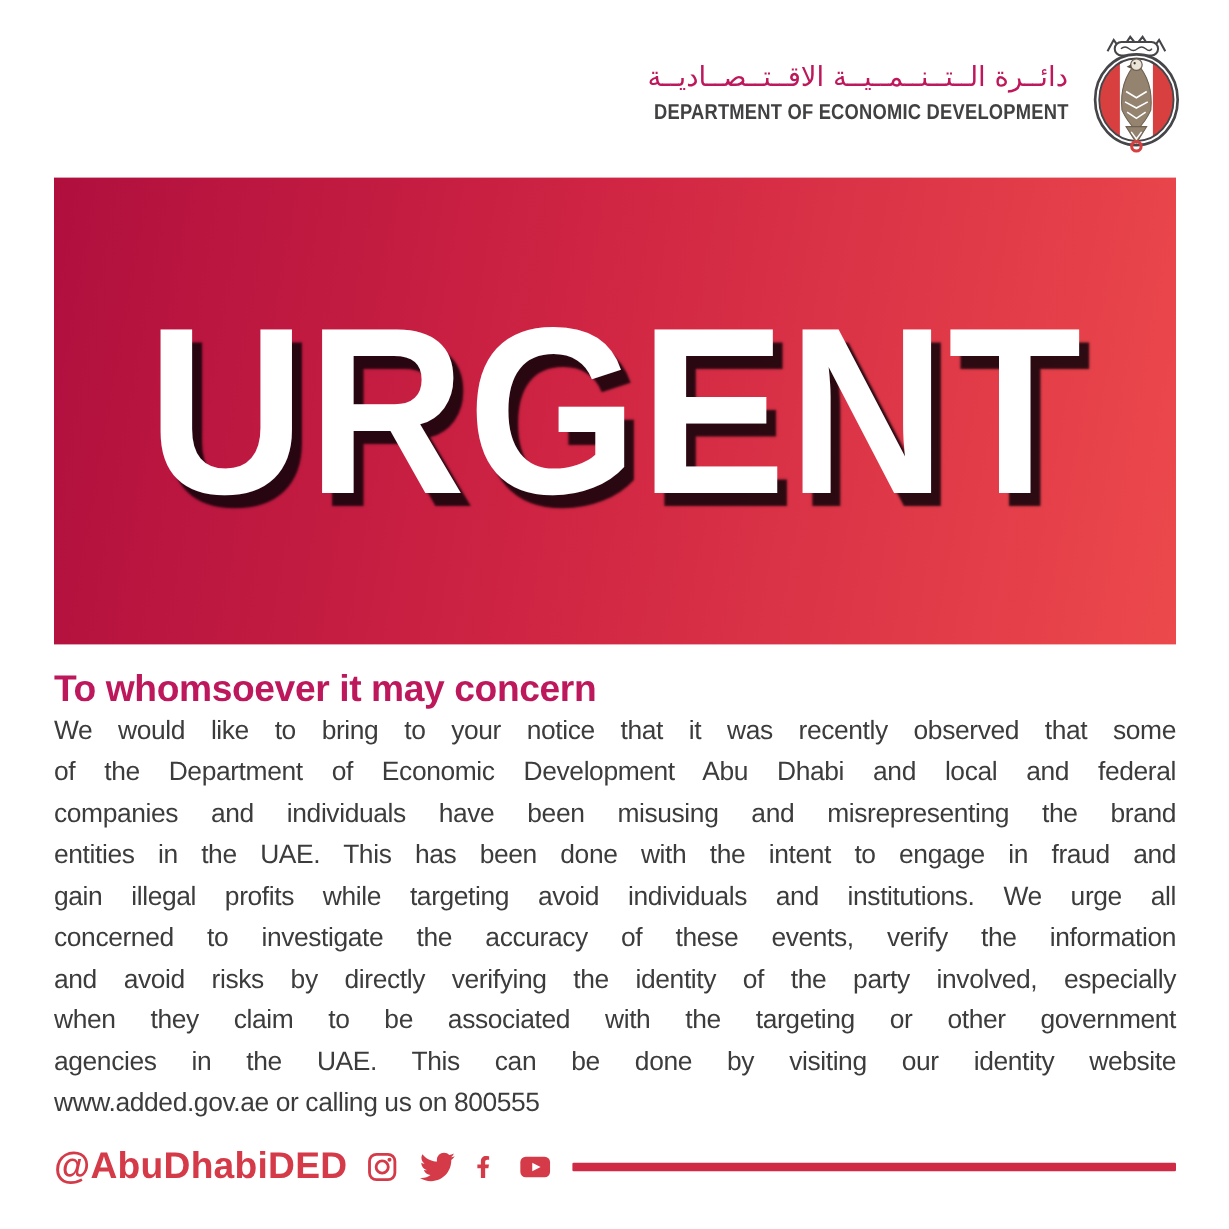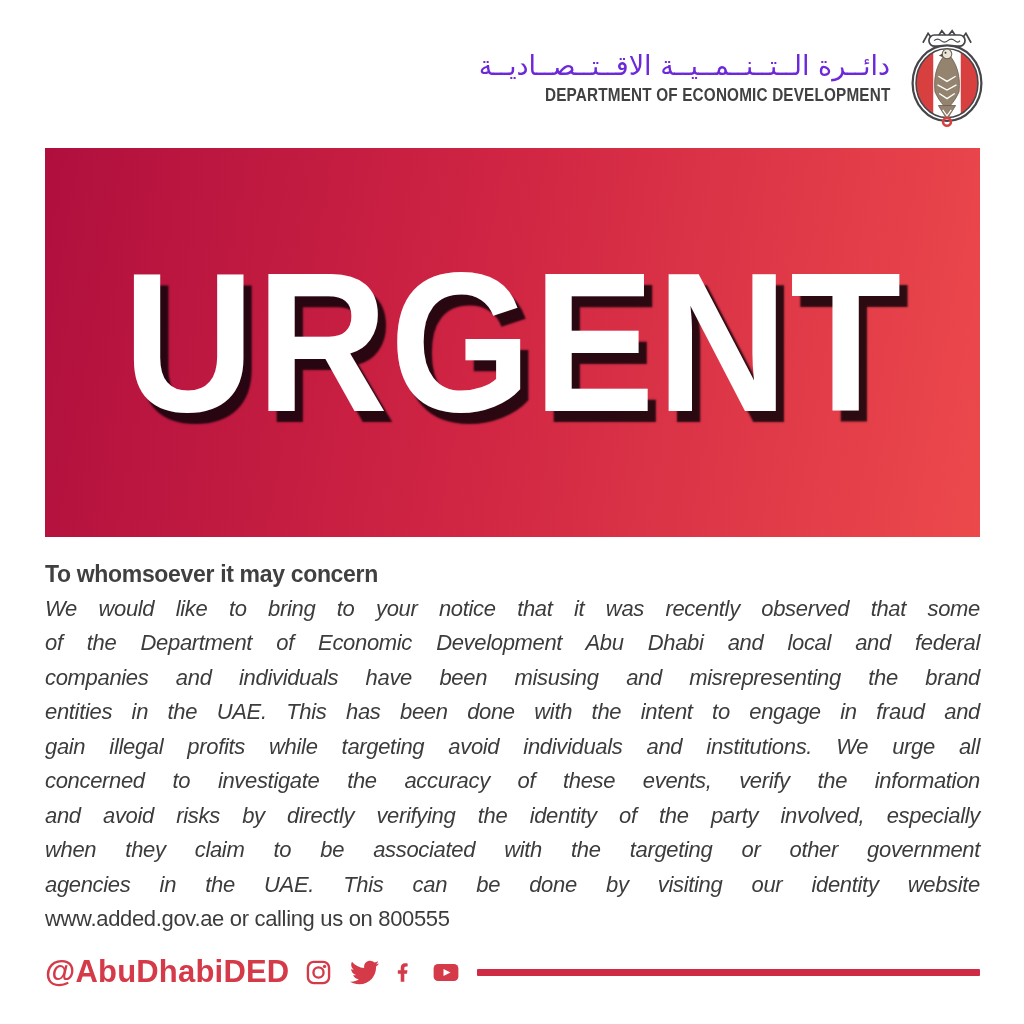--- a/index.html
+++ b/index.html
@@ -11,21 +11,21 @@
   }
 
   
   .logo-block {
     position:absolute; top:28px; right:34px;
     display:flex; align-items:center; gap:14px;
   }
   .logo-text { display:flex; flex-direction:column; align-items:flex-end; }
   .logo-arabic {
     font-family:"DejaVu Sans", sans-serif;
-    font-size:27px; color:#6d28d9; line-height:1.15; direction:rtl;
+    font-size:23px; color:#be185d; line-height:1.15; direction:rtl;
     white-space:nowrap;
   }
   .logo-english {
     font-weight:bold; font-size:18px; color:#414042; letter-spacing:.2px;
     white-space:nowrap; transform:scaleX(.85); transform-origin:right center;
     margin-top:4px;
   }
   .emblem-svg { display:block; }
 
   
@@ -40,22 +40,22 @@
     text-shadow:9px 11px 2px rgba(18,3,10,.88);
     line-height:1; white-space:nowrap;
   }
 
   
   .notice {
     position:absolute; left:45px; top:557px; width:935px;
     color:#3c3c3c; font-size:22px; line-height:34.5px;
     letter-spacing:-0.015em;
   }
-  .notice-heading { font-weight:bold; color:#404040; font-size:23px; }
-  .jline  { text-align:justify; text-align-last:justify; white-space:nowrap;font-style:italic; }
+  .notice-heading { font-weight:bold; color:#be185d; font-size:31px; }
+  .jline  { text-align:justify; text-align-last:justify; white-space:nowrap; }
   .lastline { text-align:left; }
 
   
   .footer {
     position:absolute; left:45px; top:948px; width:935px; height:48px;
     display:flex; align-items:center;
   }
   .footer-handle {
     font-weight:bold; font-size:31px; color:#d43a48; letter-spacing:.2px;
     white-space:nowrap;

